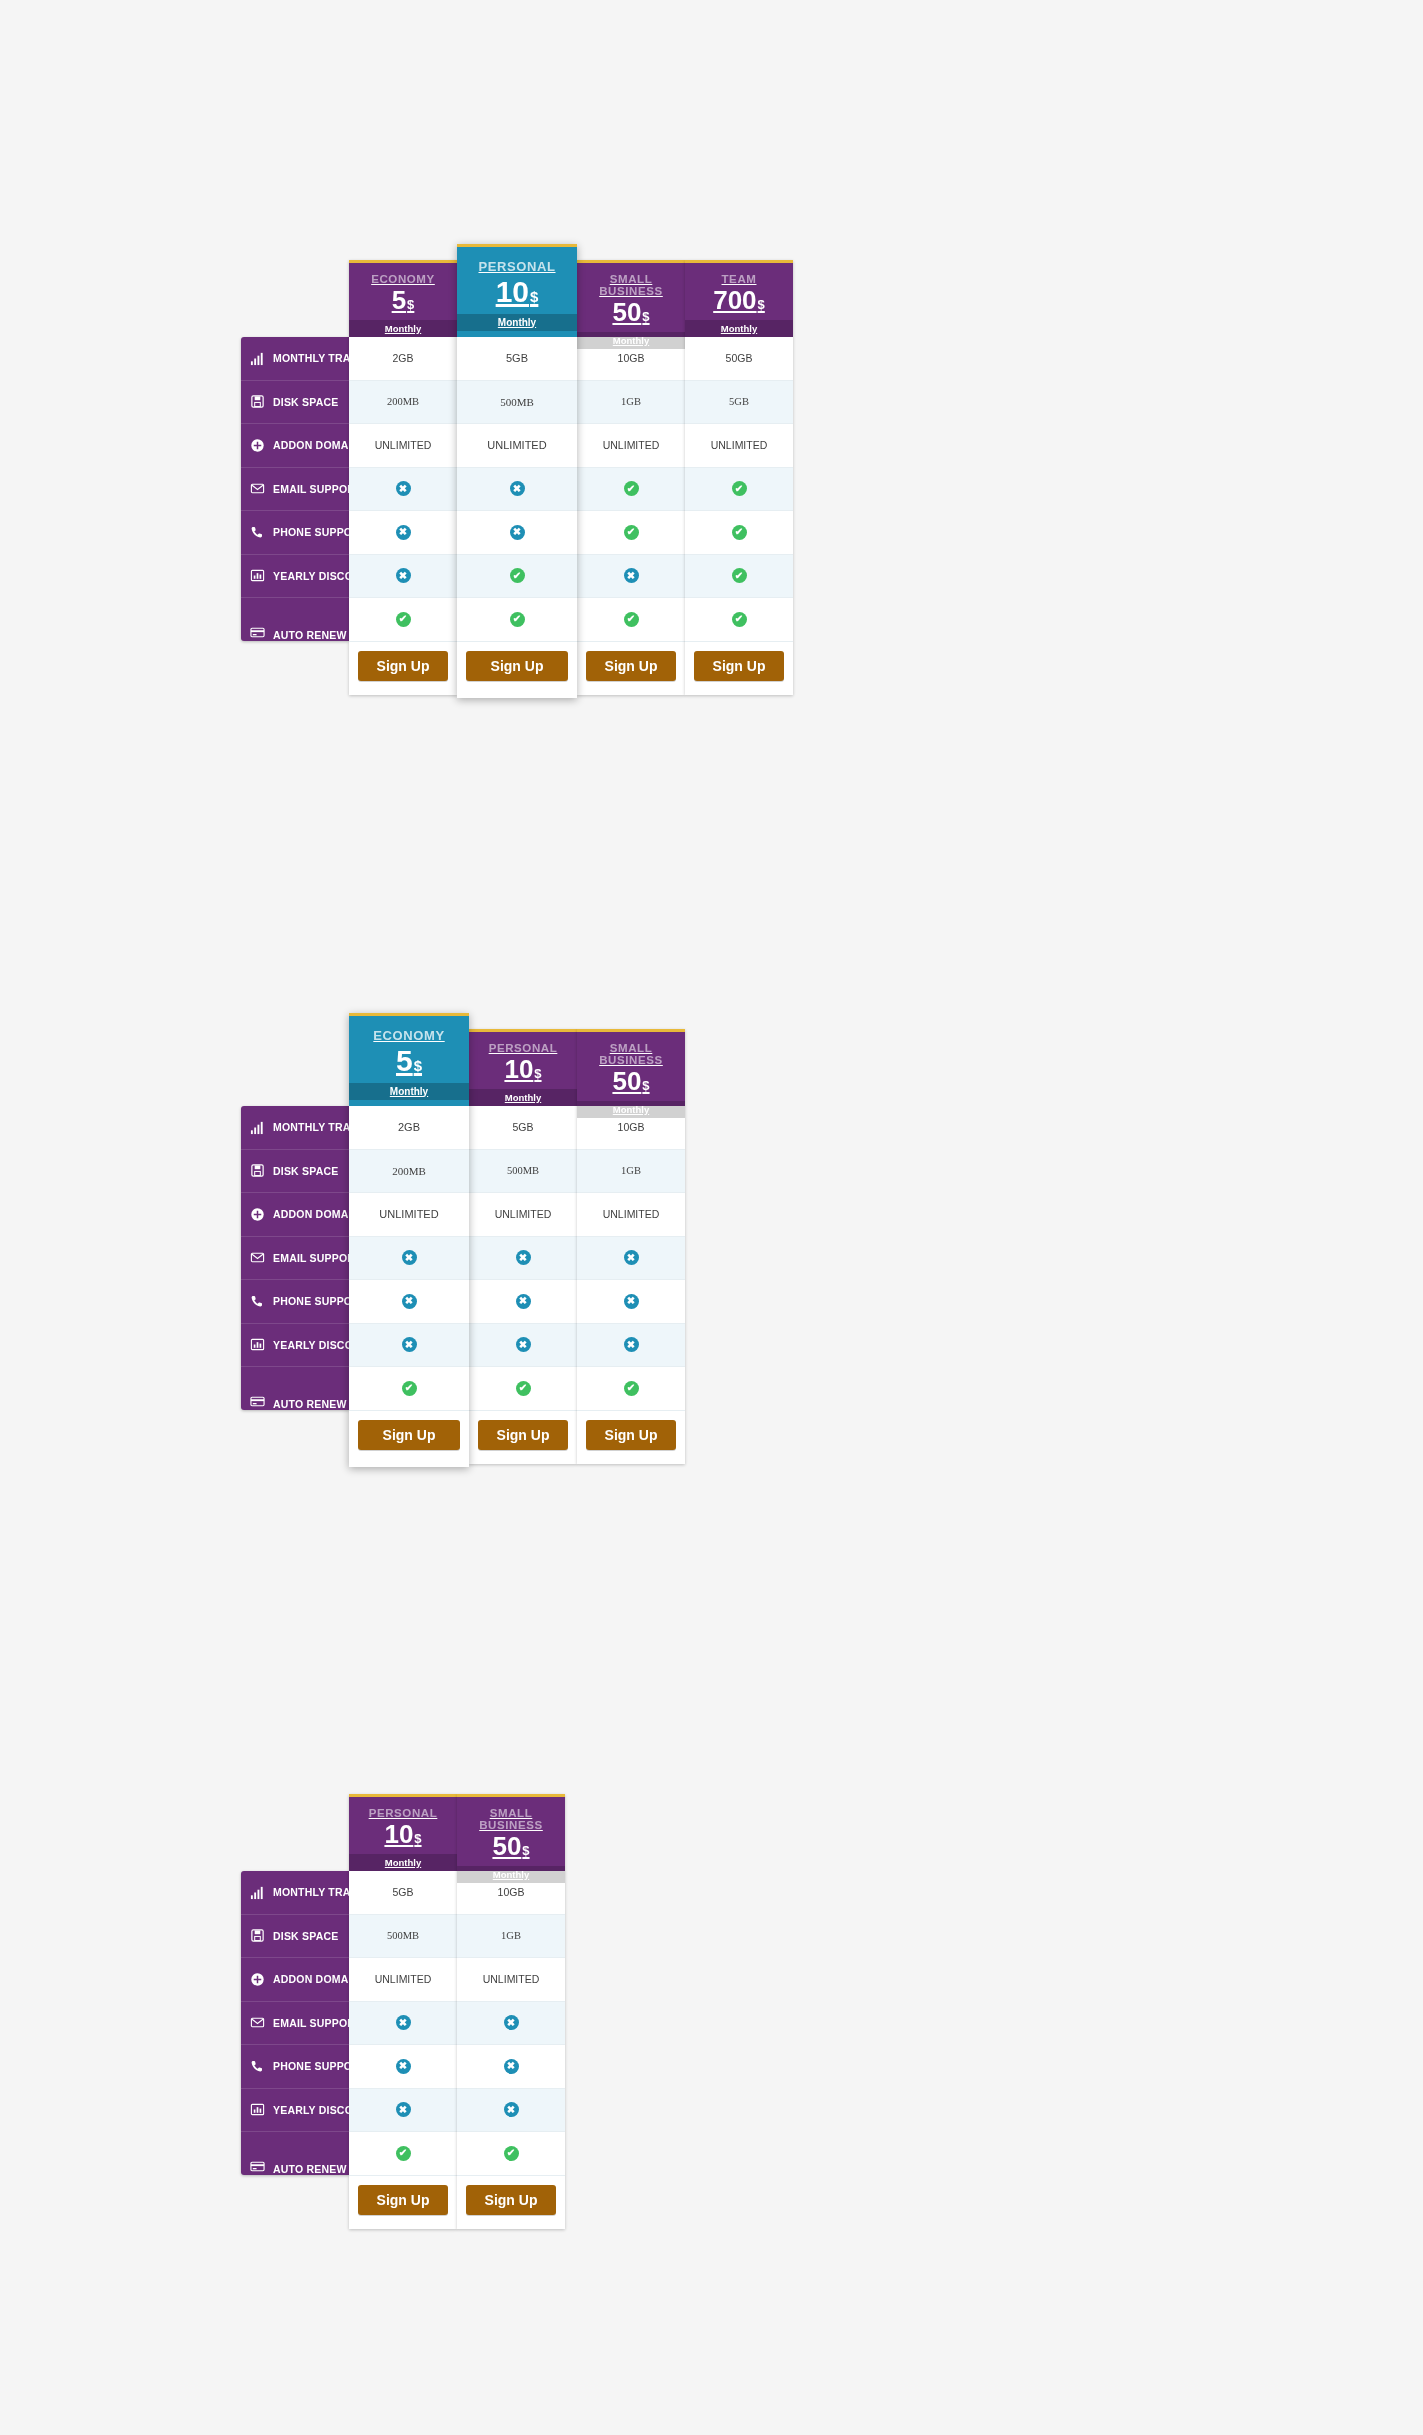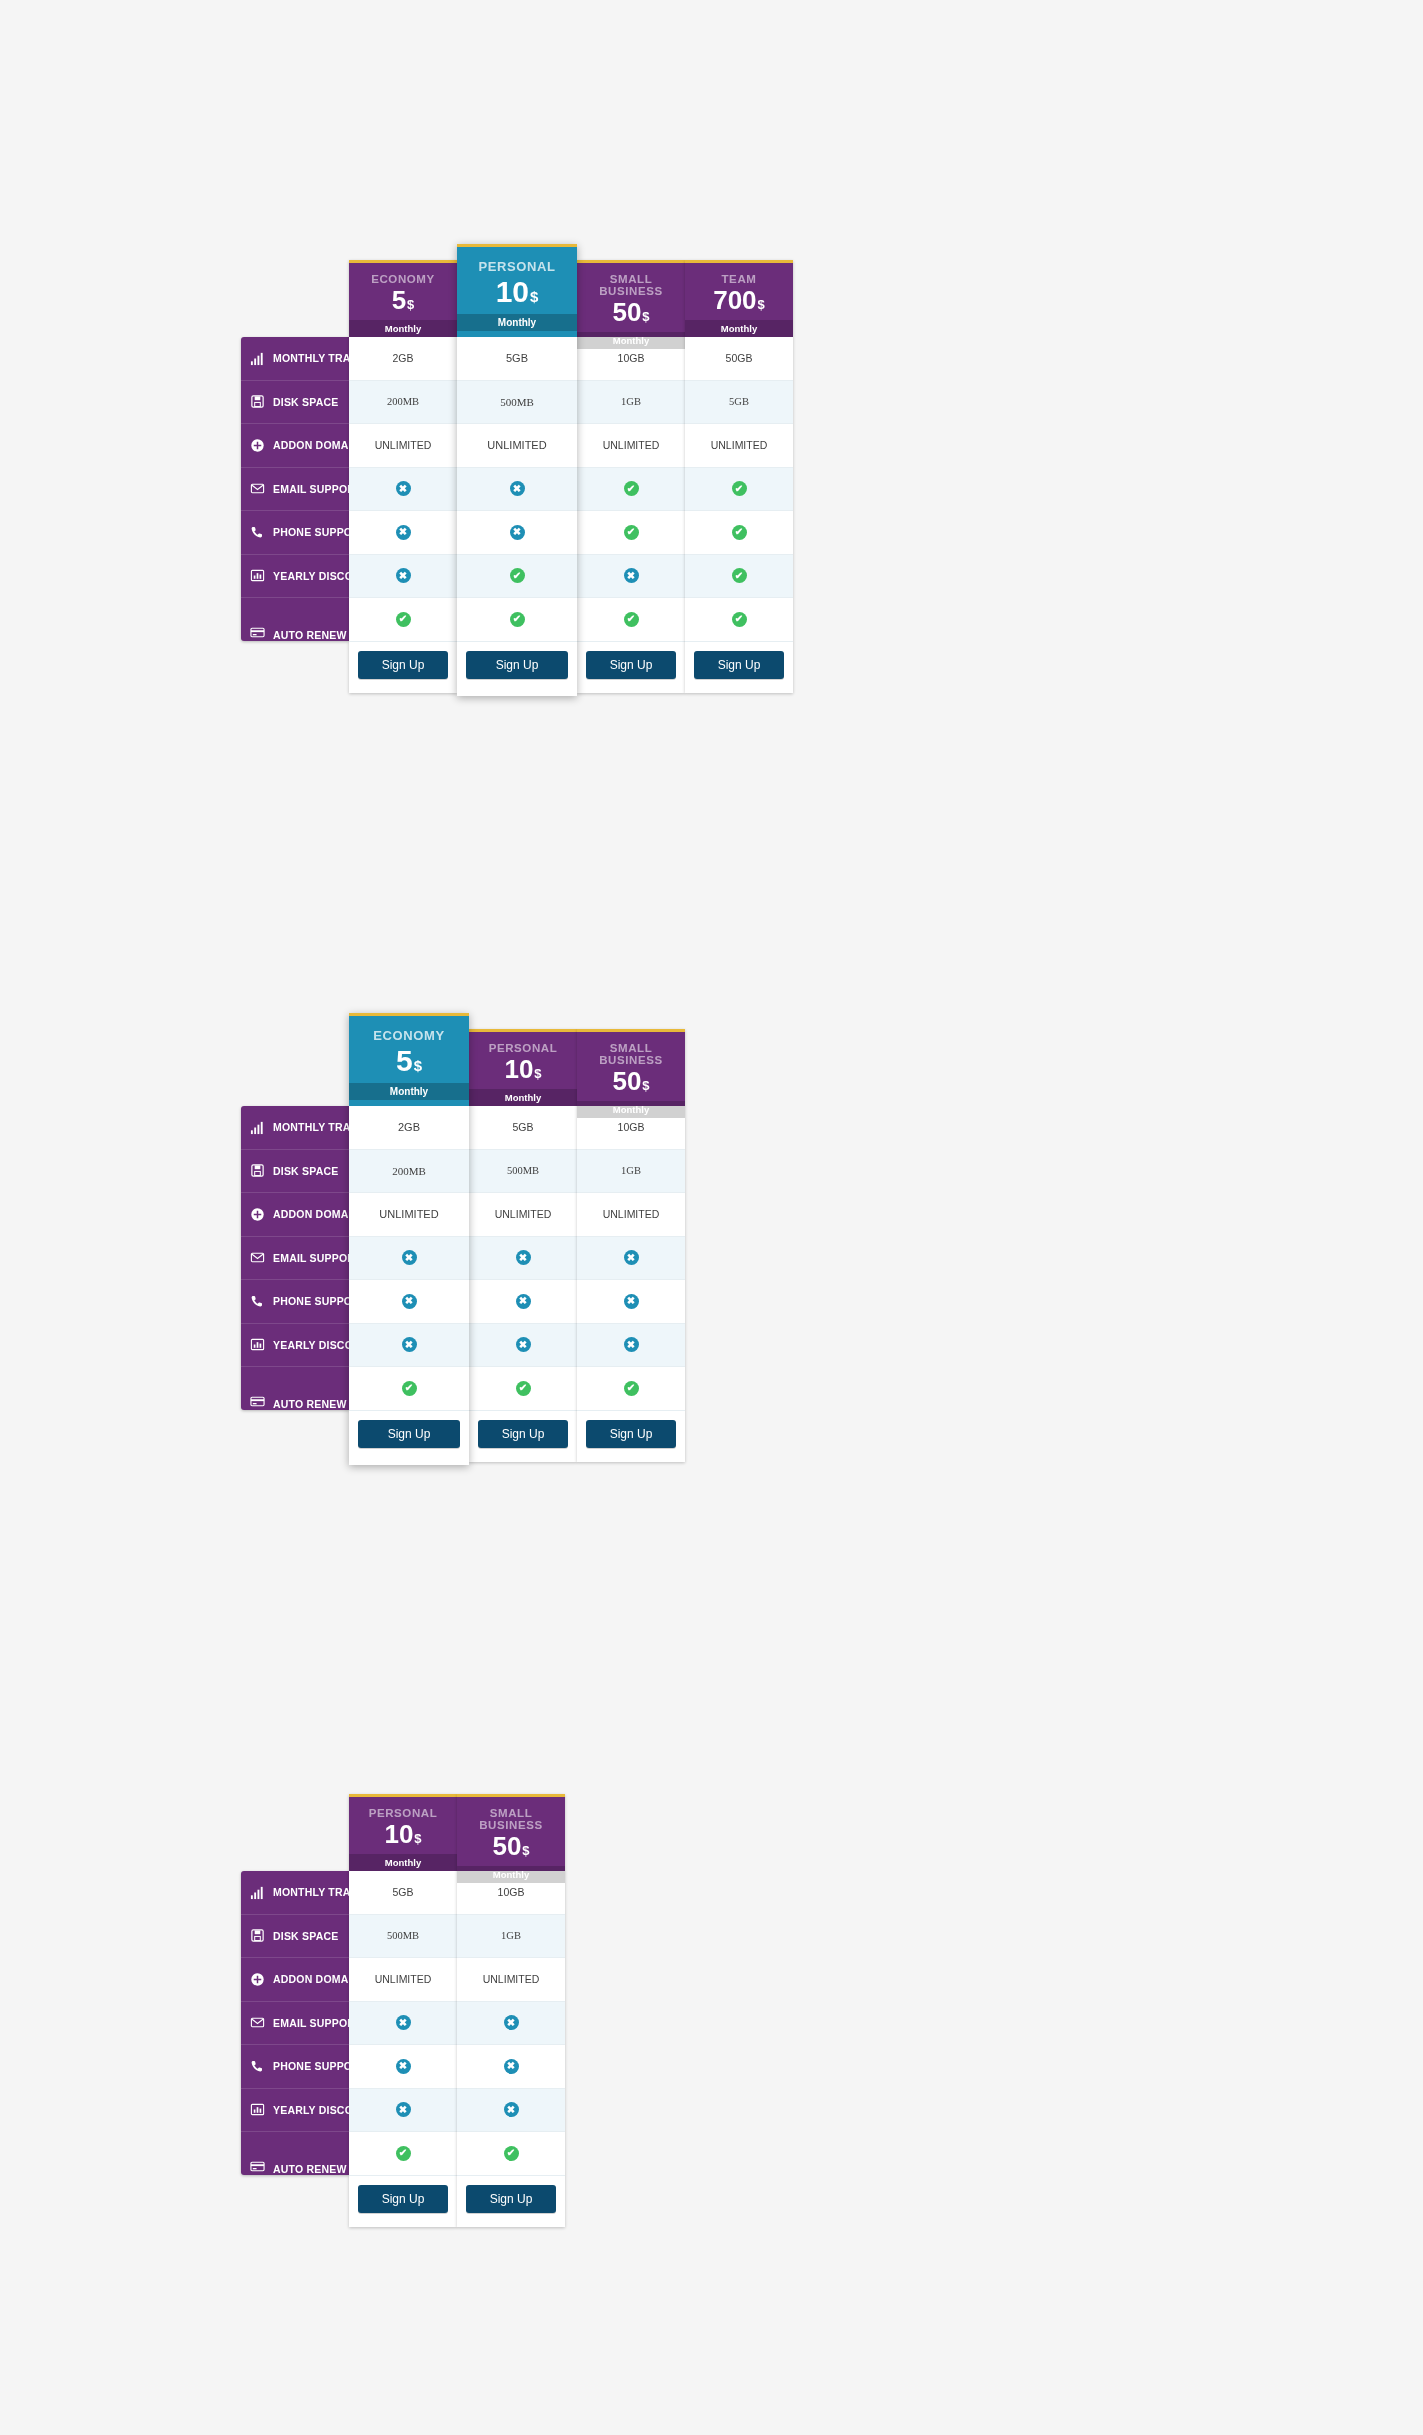--- a/index.html
+++ b/index.html
@@ -75,20 +75,21 @@
 
   .plan-head {
     background: #6b2d7a;
     color: #ffffff;
     text-align: center;
     padding: 10px 4px 0;
     border-top: 3px solid #e8b93a;
     height: 77px;
     box-sizing: border-box;
     position: relative;
+    text-decoration: underline;
   }
   .plan.featured .plan-head {
     background: #1e8fb5;
     height: 93px;
     padding-top: 12px;
   }
   .plan-name {
     font-size: 11.5px;
     font-weight: bold;
     letter-spacing: .6px;
@@ -156,27 +157,27 @@
 
   .cta-wrap {
     padding: 9px 9px 14px;
     background: #ffffff;
     display: flex;
     justify-content: center;
   }
   .cta {
     display: block;
     width: 100%;
-    background: #0c4a6e;
+    background: #a16207;
     color: #ffffff;
     border: none;
     border-radius: 3px;
     padding: 7px 0;
-    font-size: 12px;
-    font-weight: normal;
+    font-size: 14px;
+    font-weight: bold;
     font-family: "Liberation Sans", sans-serif;
     cursor: pointer;
     box-shadow: 0 1px 0 rgba(0,0,0,.18);
   }
   .plan.featured .cta-wrap { padding-bottom: 17px; }
 
   
   .feature-spacer { height: 77px; }
 </style>
 </head>

